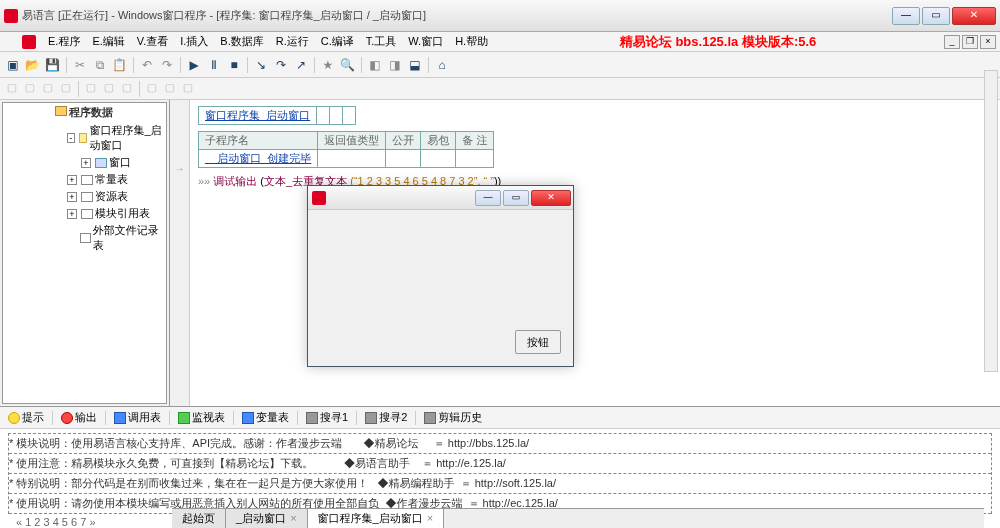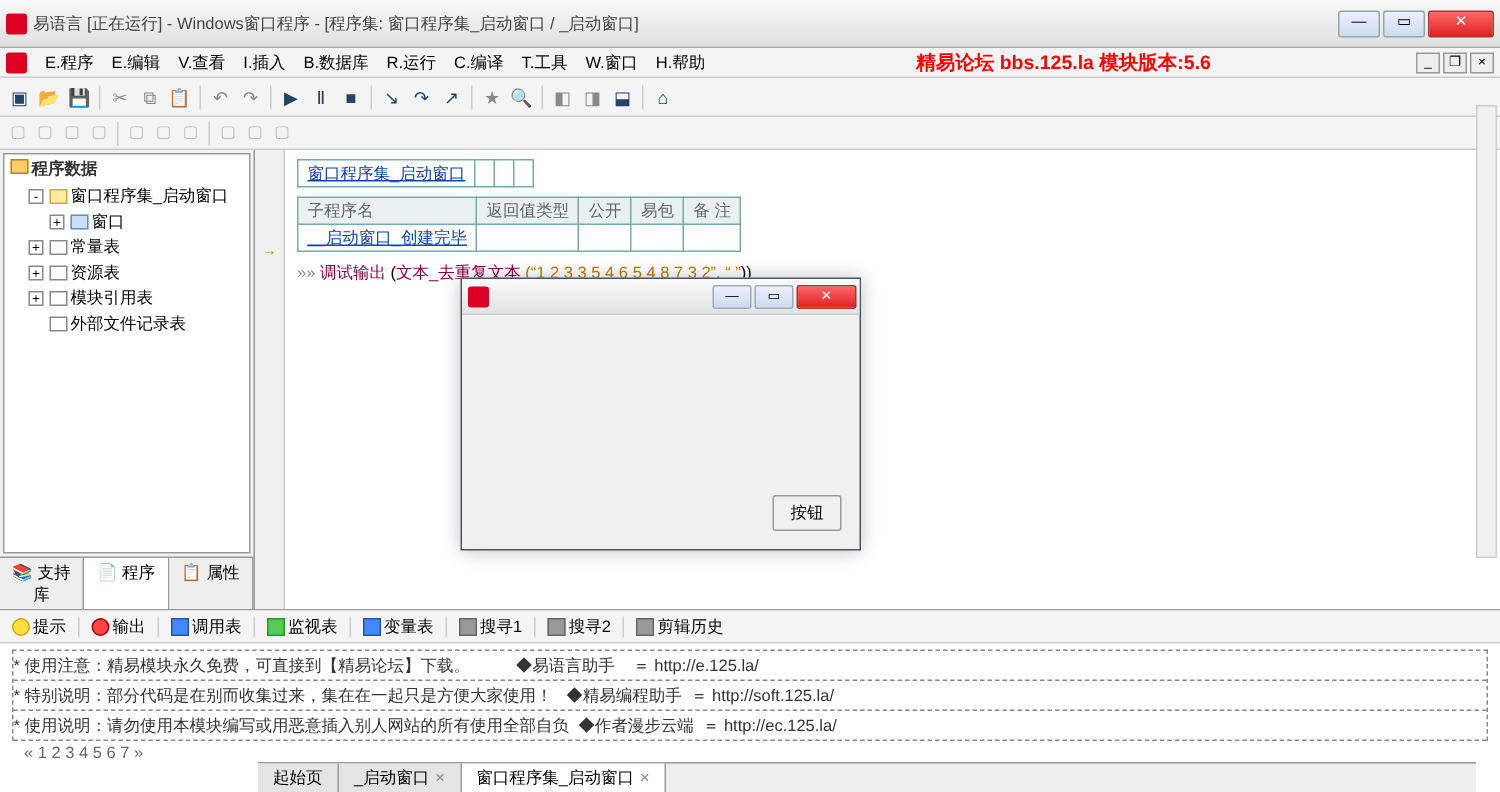--- a/index.html
+++ b/index.html
@@ -5,38 +5,38 @@
 * { box-sizing: border-box; margin: 0; padding: 0; font-family: "Microsoft YaHei", SimSun, sans-serif; font-size: 11px; }
 body { width: 1000px; height: 528px; background: #f0f0f0; overflow: hidden; position: relative; }
 
 .titlebar { height: 32px; background: linear-gradient(#f8f8f8,#e0e0e0); display: flex; align-items: center; padding: 0 4px; border-bottom: 1px solid #aaa; }
 .title-icon { width: 14px; height: 14px; background: #d02; border-radius: 2px; display: inline-block; margin-right: 4px; }
 .title-text { flex: 1; color: #444; }
 .win-btns { display: flex; gap: 0; }
 .win-btn { width: 28px; height: 18px; border: 1px solid #8aa; background: linear-gradient(#eef,#cde); text-align: center; line-height: 14px; font-size: 10px; border-radius: 2px; margin-left: 2px; }
 .win-btn.close { width: 44px; background: linear-gradient(#f66,#d22); color: #fff; border-color: #a33; }
 
-.menubar { height: 20px; background: #f4f4f4; border-bottom: 1px solid #ccc; display: flex; align-items: center; padding-left: 4px; }
+.menubar { height: 20px; background: #f4f4f4; border-bottom: 1px solid #ccc; display: flex; align-items: center; padding-left: 22px; }
 .menu-icon { width: 14px; height: 14px; background: #d02; border-radius: 2px; margin-right: 6px; }
 .menu-item { padding: 2px 6px; cursor: default; }
 .ad-text { flex: 1; text-align: center; color: #f00; font-size: 13px; font-weight: bold; }
 .mdi-btns { display: flex; margin-right: 4px; }
 .mdi-btn { width: 16px; height: 14px; border: 1px solid #999; background: #eee; margin-left: 2px; text-align: center; line-height: 10px; font-size: 9px; }
 
 .toolbar { height: 26px; background: #f4f4f4; border-bottom: 1px solid #ccc; display: flex; align-items: center; padding: 0 4px; gap: 2px; }
 .tb-btn { width: 18px; height: 18px; border: 1px solid transparent; display: flex; align-items: center; justify-content: center; color: #888; font-size: 12px; }
 .tb-btn.active { color: #246; }
 .tb-sep { width: 1px; height: 16px; background: #ccc; margin: 0 2px; }
 
 .toolbar2 { height: 22px; background: #f4f4f4; border-bottom: 1px solid #ccc; display: flex; align-items: center; padding: 0 4px; gap: 2px; }
 .tb2-btn { width: 16px; height: 16px; color: #bbb; font-size: 11px; text-align: center; }
 
 .main { display: flex; height: 306px; }
 .sidebar { width: 170px; border-right: 1px solid #999; display: flex; flex-direction: column; }
-.tree-panel { flex: 1; background: #fff; border: 1px solid #999; margin: 2px; overflow: hidden; }
+.tree-panel { flex: 1; background: #fff; border: 1px solid #999; margin: 2px; overflow: hidden; padding-left: 48px; }
 .tree-title { padding: 2px 4px; font-weight: bold; color: #333; }
 .tree-title-icon { display: inline-block; width: 12px; height: 10px; background: #fc6; border: 1px solid #a83; margin-right: 2px; }
 .tree-item { padding: 1px 4px 1px 16px; display: flex; align-items: center; gap: 2px; }
 .tree-exp { display: inline-block; width: 10px; height: 10px; border: 1px solid #888; text-align: center; line-height: 8px; font-size: 9px; margin-right: 2px; }
 .tree-icon { display: inline-block; width: 12px; height: 10px; border: 1px solid #888; }
 .tree-icon.folder { background: #fe9; border-color: #ca5; }
 .tree-icon.form { background: #cdf; border-color: #59a; }
 .tree-icon.doc { background: #fff; }
 .side-tabs { display: flex; border-top: 1px solid #999; }
 .side-tab { flex: 1; padding: 2px 4px; background: #eee; border-right: 1px solid #999; text-align: center; }
@@ -196,25 +196,20 @@
             <span class="tree-icon doc"></span>
             <span>模块引用表</span>
           </div>
           <div class="tree-item" style="padding-left: 16px;">
             <span style="width:12px;display:inline-block"></span>
             <span class="tree-icon doc"></span>
             <span>外部文件记录表</span>
           </div>
         </div>
     </div>
-    <div class="side-tabs">
-      <div class="side-tab">📚 <span>支持库</span></div>
-      <div class="side-tab active">📄 <span>程序</span></div>
-      <div class="side-tab">📋 <span>属性</span></div>
-    </div>
   </div>
 
   <div class="code-area">
     <div class="gutter">
         <div class="arrow-mark">→</div>
       </div>
     <div class="code-content">
       <table class="tbl">
         <tbody>
         <tr>
@@ -291,20 +286,21 @@
         <span>搜寻2</span>
       </div>
       <div class="out-sep"></div>
       <div class="out-btn">
         <span class="out-icon gray"></span>
         <span>剪辑历史</span>
       </div>
     </div>
   <div class="out-content">
     <div class="out-content-wrap" id="out-lines">
+        <div class="out-line">* 模块说明：使用易语言核心支持库、API完成。感谢：作者漫步云端       ◆精易论坛     ＝ http://bbs.125.la/</div>
         <div class="out-line">* 使用注意：精易模块永久免费，可直接到【精易论坛】下载。          ◆易语言助手    ＝ http://e.125.la/</div>
         <div class="out-line">* 特别说明：部分代码是在别而收集过来，集在在一起只是方便大家使用！   ◆精易编程助手  ＝ http://soft.125.la/</div>
         <div class="out-line">* 使用说明：请勿使用本模块编写或用恶意插入别人网站的所有使用全部自负  ◆作者漫步云端  ＝ http://ec.125.la/</div>
       </div>
     <div class="out-nav">«  1 2 3 4 5 6 7  »</div>
   </div>
 </div>
 
 <div class="rs-scroll"></div>
 

